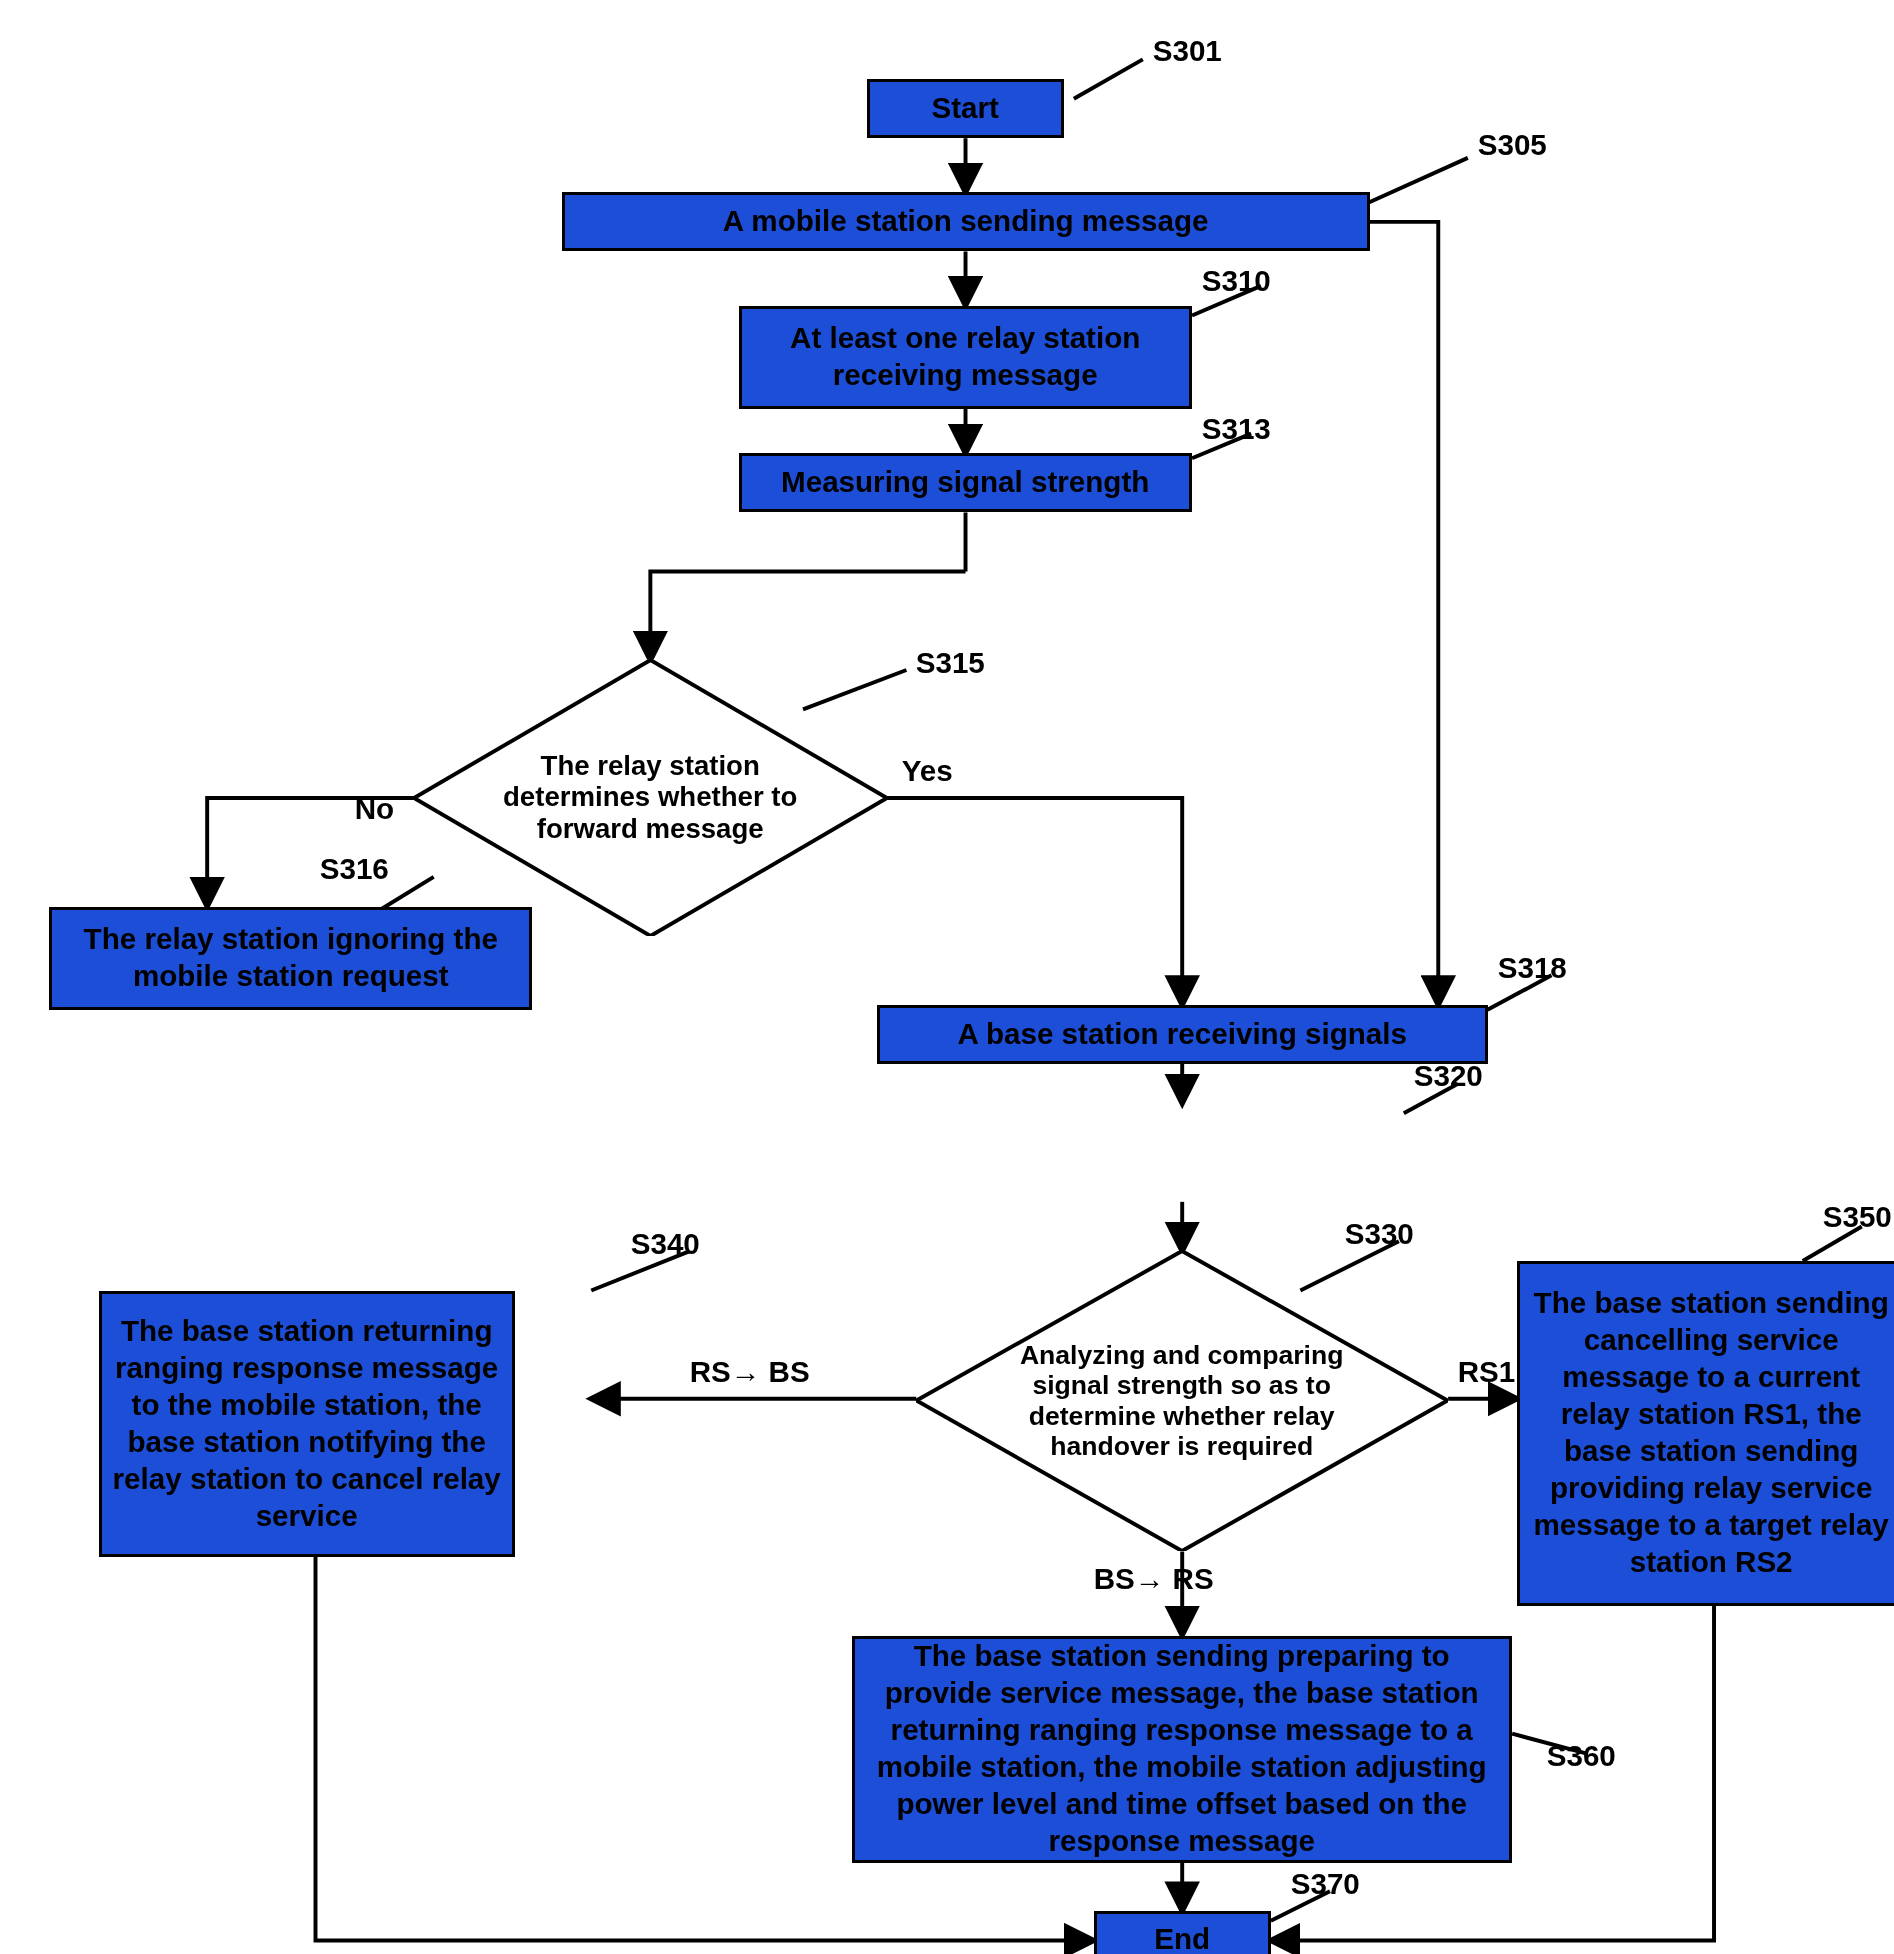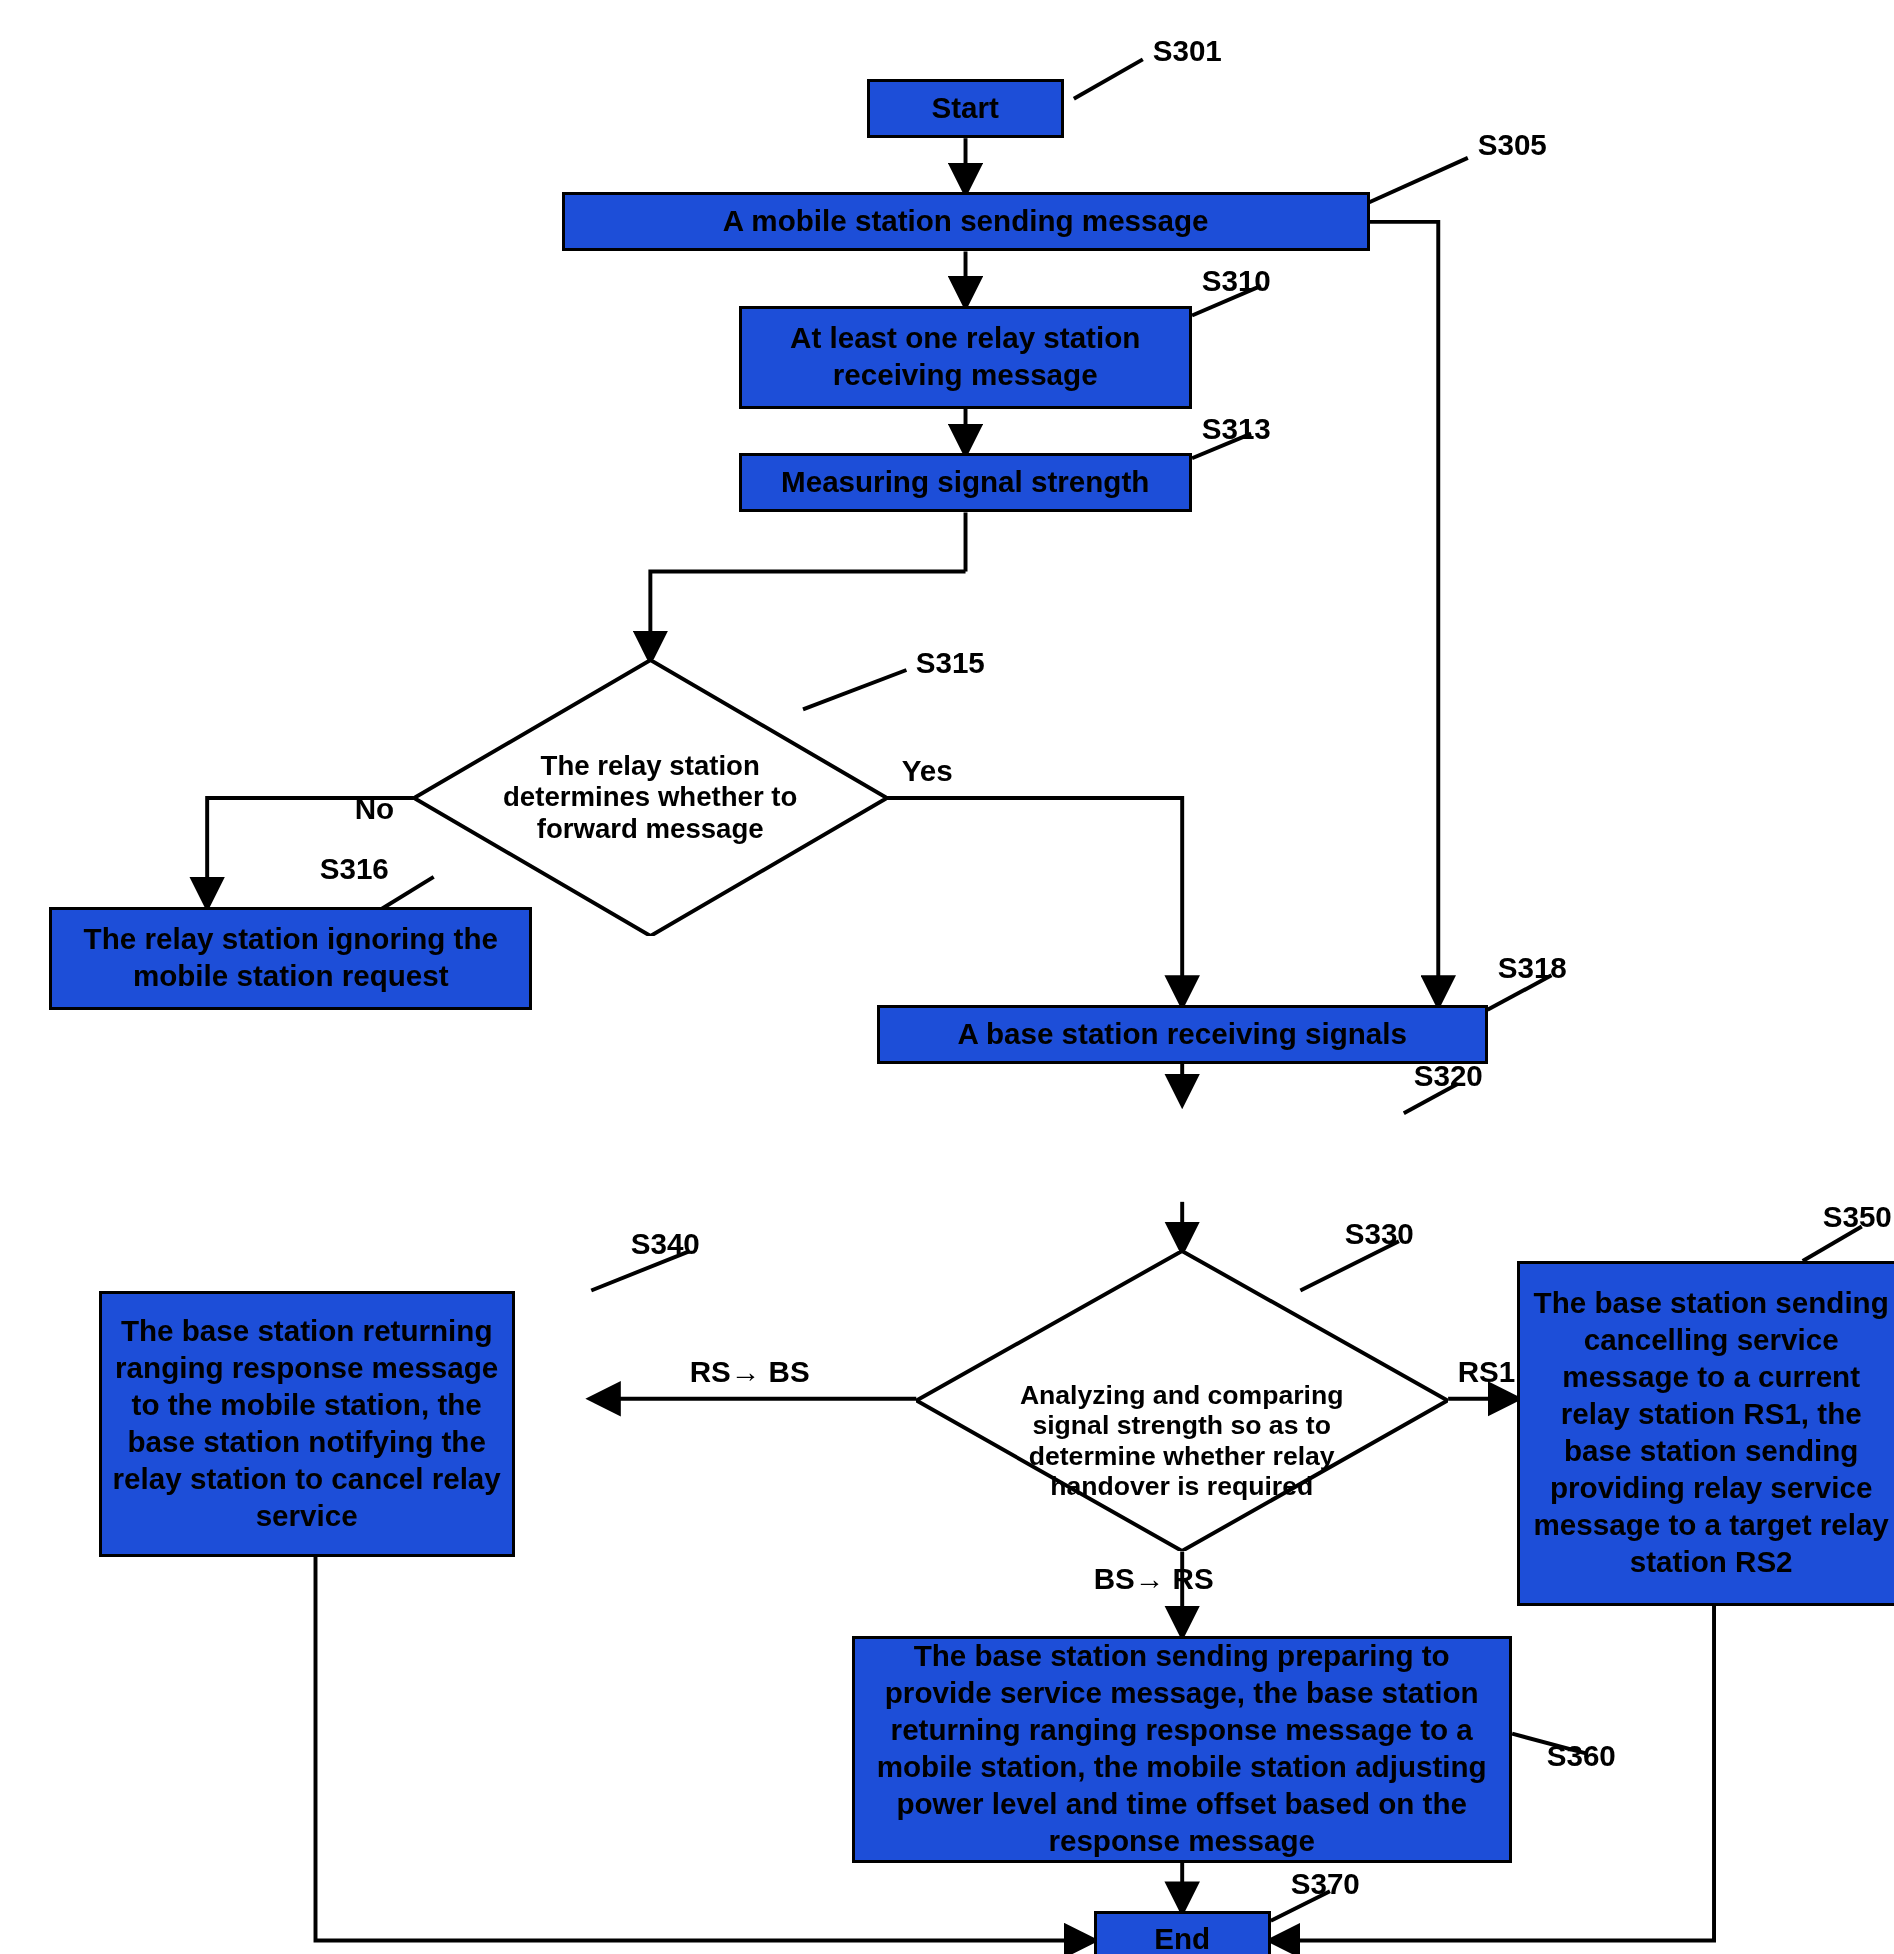--- a/index.html
+++ b/index.html
@@ -152,21 +152,21 @@
     <span>A  base station receiving signals</span>
   </div>
   <div class="label" style="left:1478px; top:931px;">S318</div>
 
   <div class="label" style="left:1394px; top:1039px;">S320</div>
 
   <div class="diamond" style="left:896px; top:1231px; width:532px; height:300px;">
     <svg width="532" height="300" viewBox="0 0 540 305">
       <polygon points="270,0 540,152 270,305 0,152" fill="#fff" stroke="#000" stroke-width="4"></polygon>
     </svg>
-    <div class="dtext" style="width:62%; font-size:26.6px;margin-top:40px;">Analyzing and comparing signal strength so as to determine whether relay handover is required</div>
+    <div class="dtext" style="width:62%; font-size:26.6px;">Analyzing and comparing signal strength so as to determine whether relay handover is required</div>
   </div>
   <div class="label" style="left:1325px; top:1197px;">S330</div>
 
   <div class="label" style="left:630px; top:1335px;margin-left:40px;">RS→ BS</div>
   <div class="label" style="left:1074px; top:1542px;">BS→ RS</div>
   <div class="label" style="left:1438px; top:1335px;">RS1→ RS2</div>
 
   <div class="box" style="left:79px; top:1271px; width:416px; height:266px;">
     <span>The base station returning ranging response message to the mobile station, the base station notifying the relay station to cancel relay service</span>
   </div>

